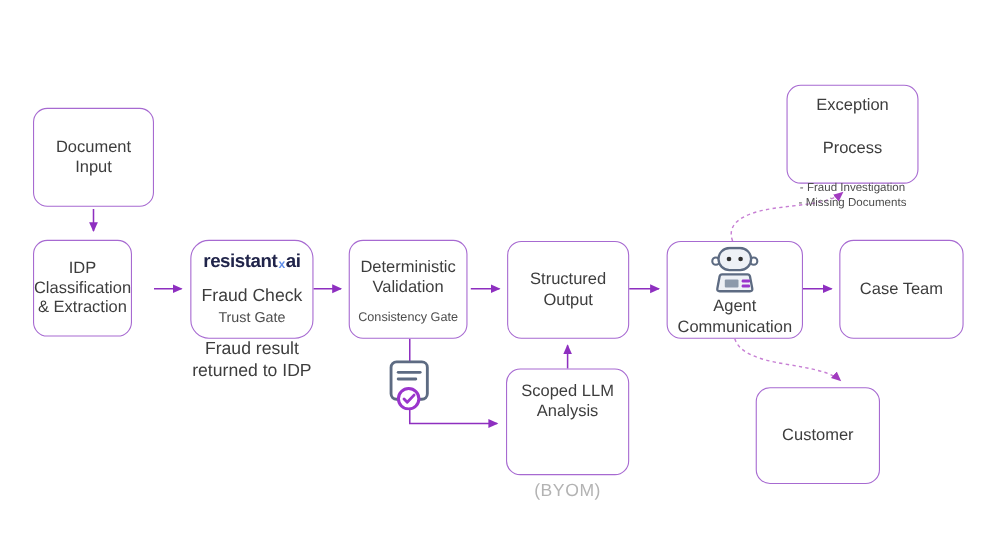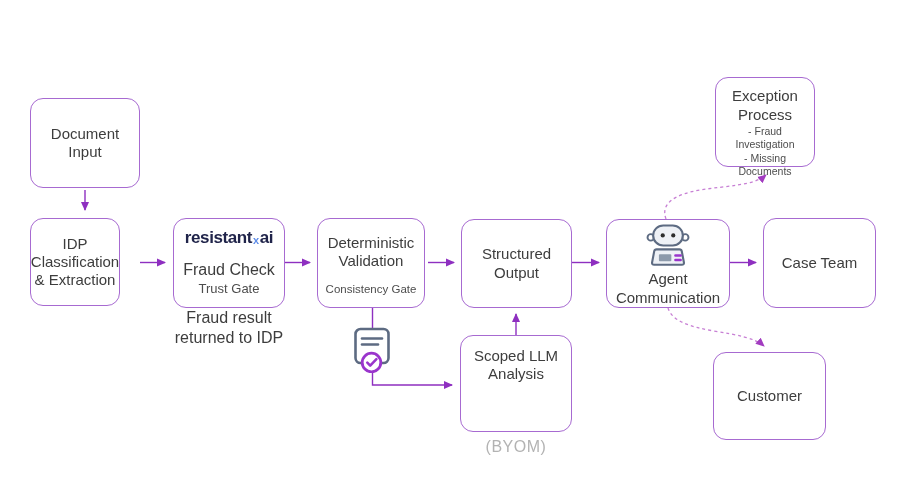--- a/index.html
+++ b/index.html
@@ -15,35 +15,35 @@
   .conn{stroke:var(--arrow);stroke-width:1.4;fill:none;}
   .conn-dashed{stroke:var(--dashed);stroke-width:1.3;fill:none;stroke-dasharray:3 3;}
   #mSolid path{fill:var(--arrow);}
   #mDash path{fill:var(--dashed-head);}
   .node{position:absolute;background:#fff;border:1.5px solid var(--box-border);border-radius:13px;
         box-sizing:border-box;display:flex;flex-direction:column;align-items:center;
         justify-content:center;text-align:center;font-size:15px;line-height:1.22;}
   .sub{font-size:13px;color:var(--subtext);}
   .n-doc{left:30px;top:98px;width:110px;height:90px;}
   .n-idp{left:30px;top:218px;width:90px;height:88px;}
-  .n-fraud{left:173px;top:218px;width:112px;height:90px;justify-content:flex-start;padding:9px 4px 10px;}
+  .n-fraud{left:173px;top:218px;width:112px;height:90px;justify-content:flex-start;padding:9px 4px 10px;border-radius:17px;}
   .n-fraud .fc-label{margin-top:auto;font-size:16px;}
   .n-fraud .sub{margin-top:2px;}
   .logo{font-size:17px;font-weight:700;color:var(--logo-navy);letter-spacing:-0.4px;white-space:nowrap;}
   .logo .x{color:var(--logo-blue);font-size:11px;font-weight:700;margin:0 1px;position:relative;top:1px;}
   .n-det{left:317px;top:218px;width:108px;height:90px;justify-content:flex-start;padding:15px 4px 11px;}
   .n-det .sub{margin-top:auto;font-size:11.5px;}
   .n-struct{left:461px;top:219px;width:111px;height:89px;}
   .n-scoped{left:460px;top:335px;width:112px;height:97px;justify-content:flex-start;padding:11px 4px 9px;}
   .n-scoped .sub{margin-top:auto;line-height:1.25;}
   .n-agent{left:606px;top:219px;width:124px;height:89px;padding-top:4px;}
   .n-case{left:763px;top:218px;width:113px;height:90px;}
-  .n-exc{left:715px;top:77px;width:100px;height:90px;justify-content:flex-start;padding:9px 4px 7px;line-height:1.25;}
+  .n-exc{left:715px;top:77px;width:120px;height:90px;justify-content:flex-start;padding:9px 4px 7px;line-height:1.25;gap:20px;}
   .n-exc .sub{margin-top:auto;font-size:10.5px;line-height:1.3;}
-  .n-cust{left:713px;top:352px;width:113px;height:88px;}
+  .n-cust{left:687px;top:352px;width:113px;height:88px;}
   .note{position:absolute;text-align:center;}
   .note-fraud{left:159px;top:308px;width:140px;font-size:16px;line-height:1.28;}
   .note-byom{left:460px;top:438px;width:112px;font-size:16px;color:var(--muted);letter-spacing:0.5px;}
   .icon-abs{position:absolute;left:352px;top:327px;}
   .robot{margin-bottom:2px;}
 </style>
 </head>
 <body>
 
 <div class="canvas">

